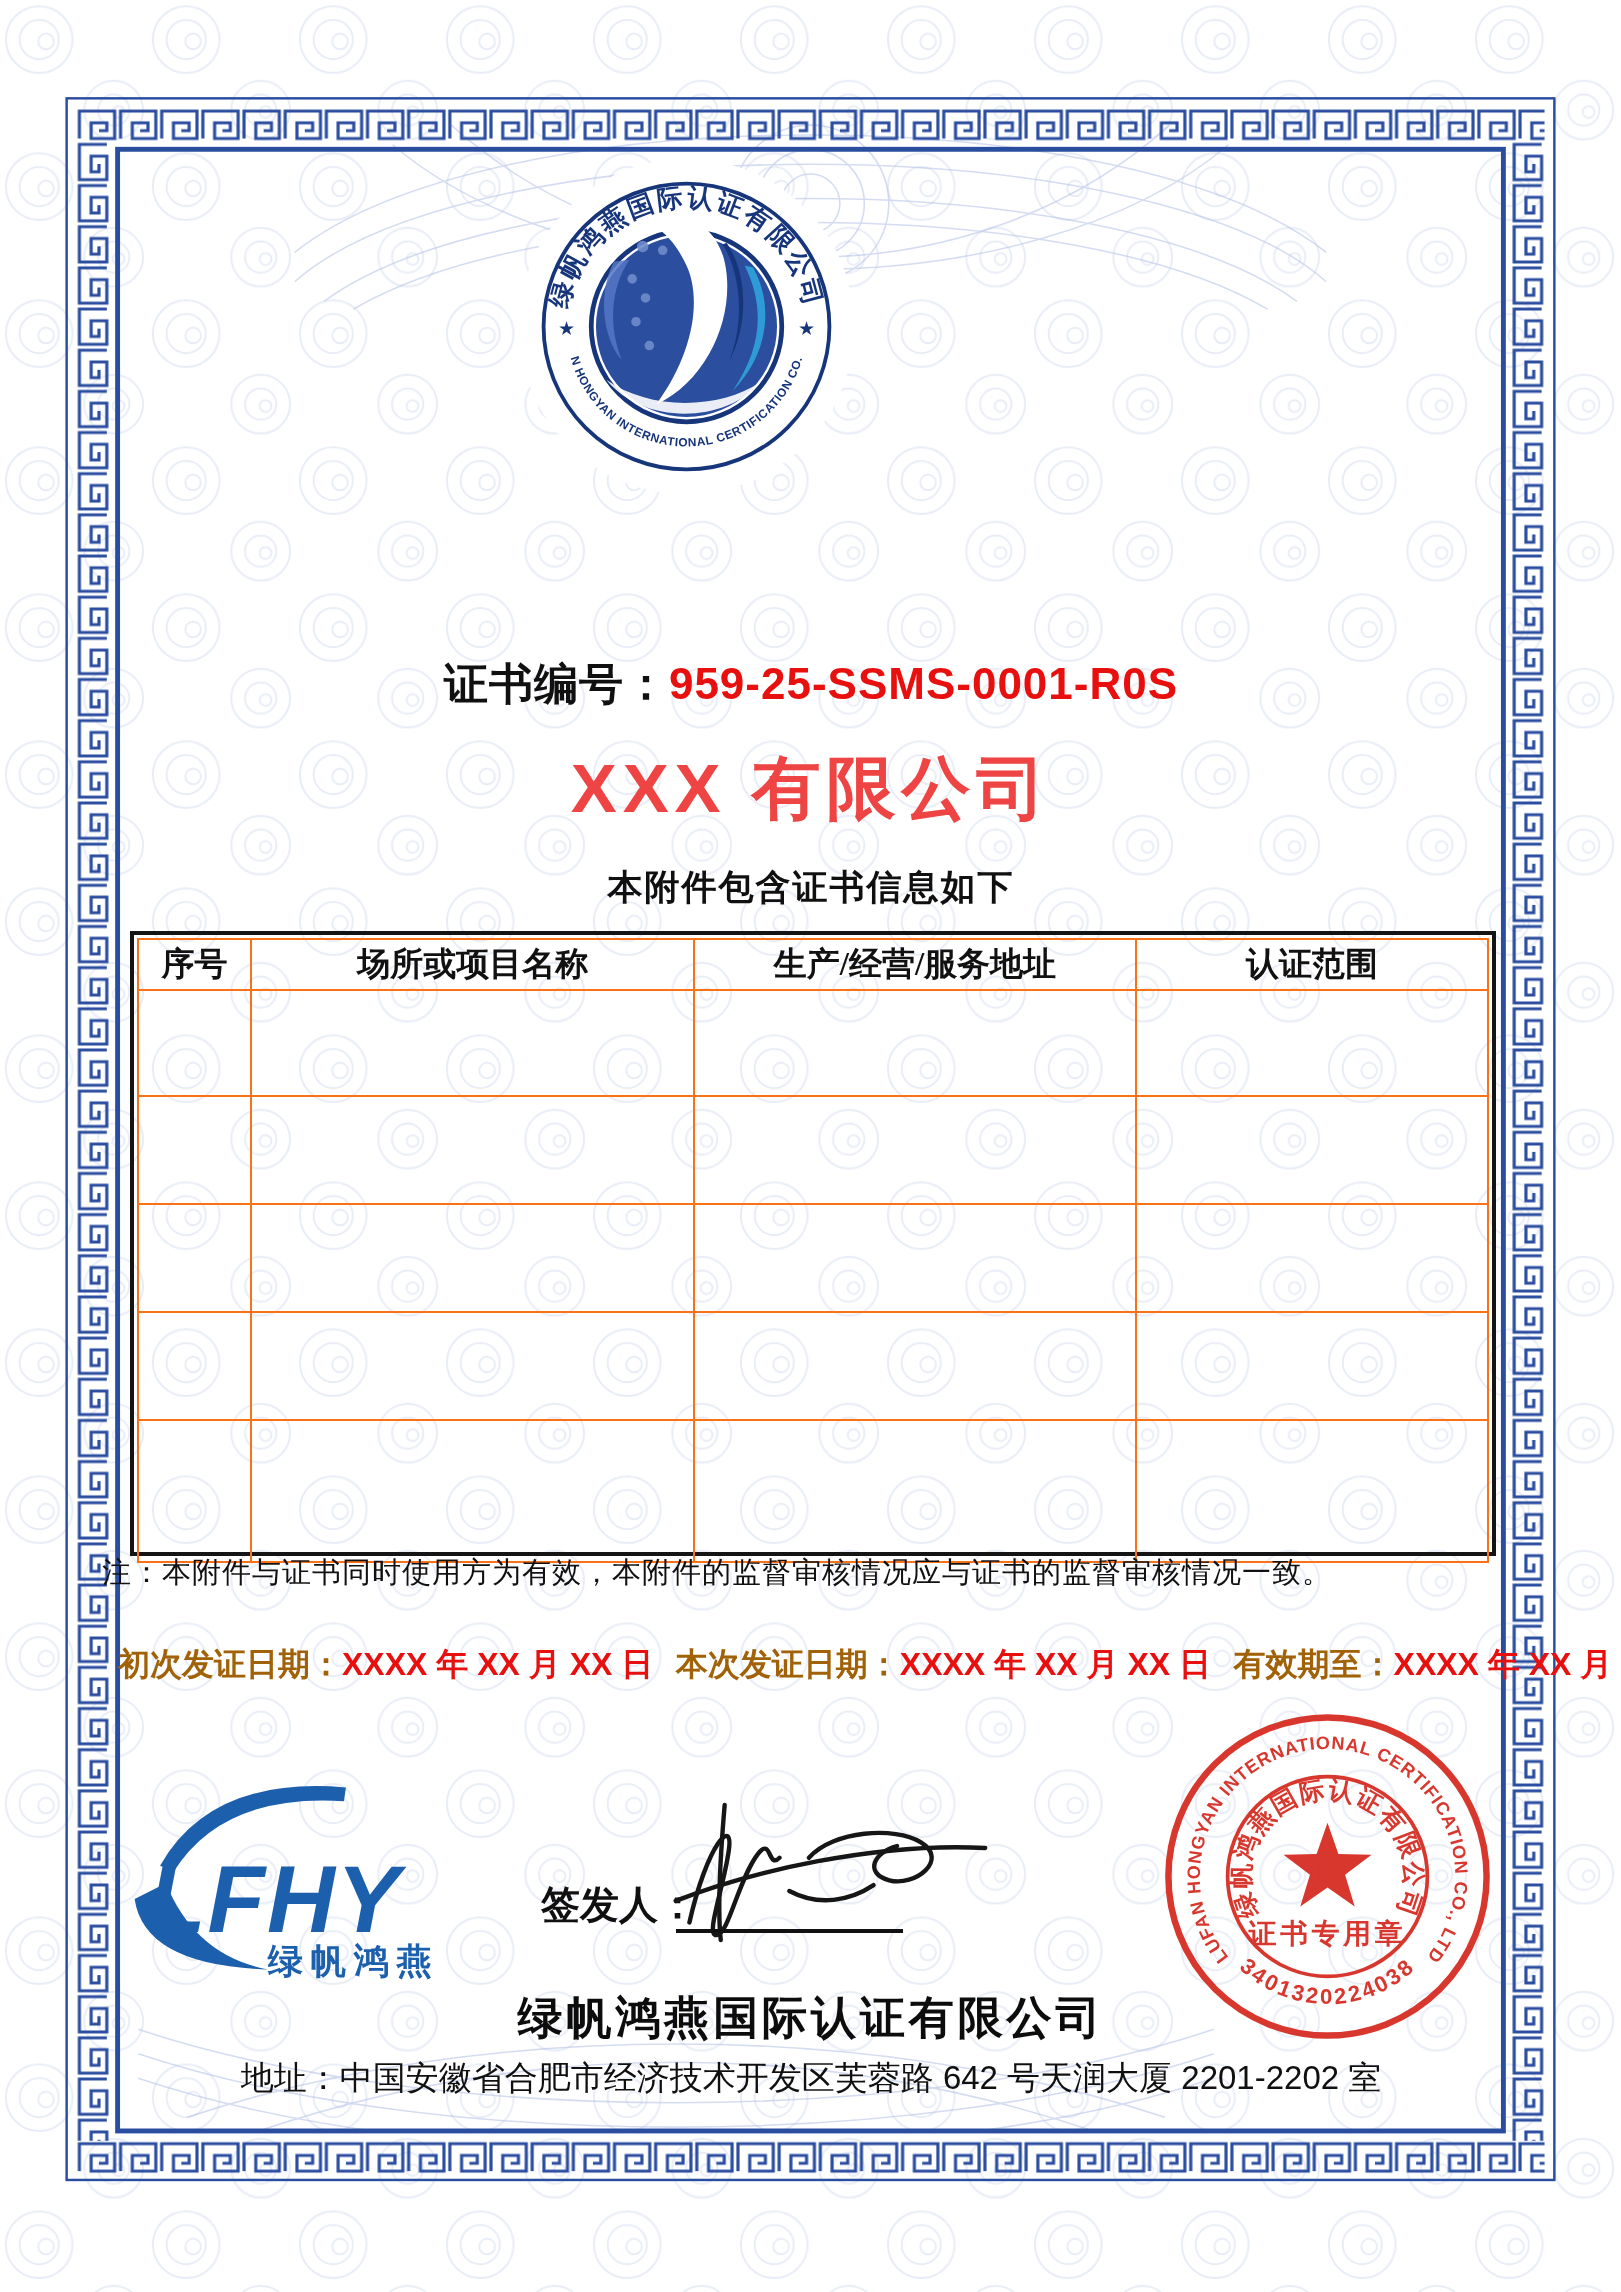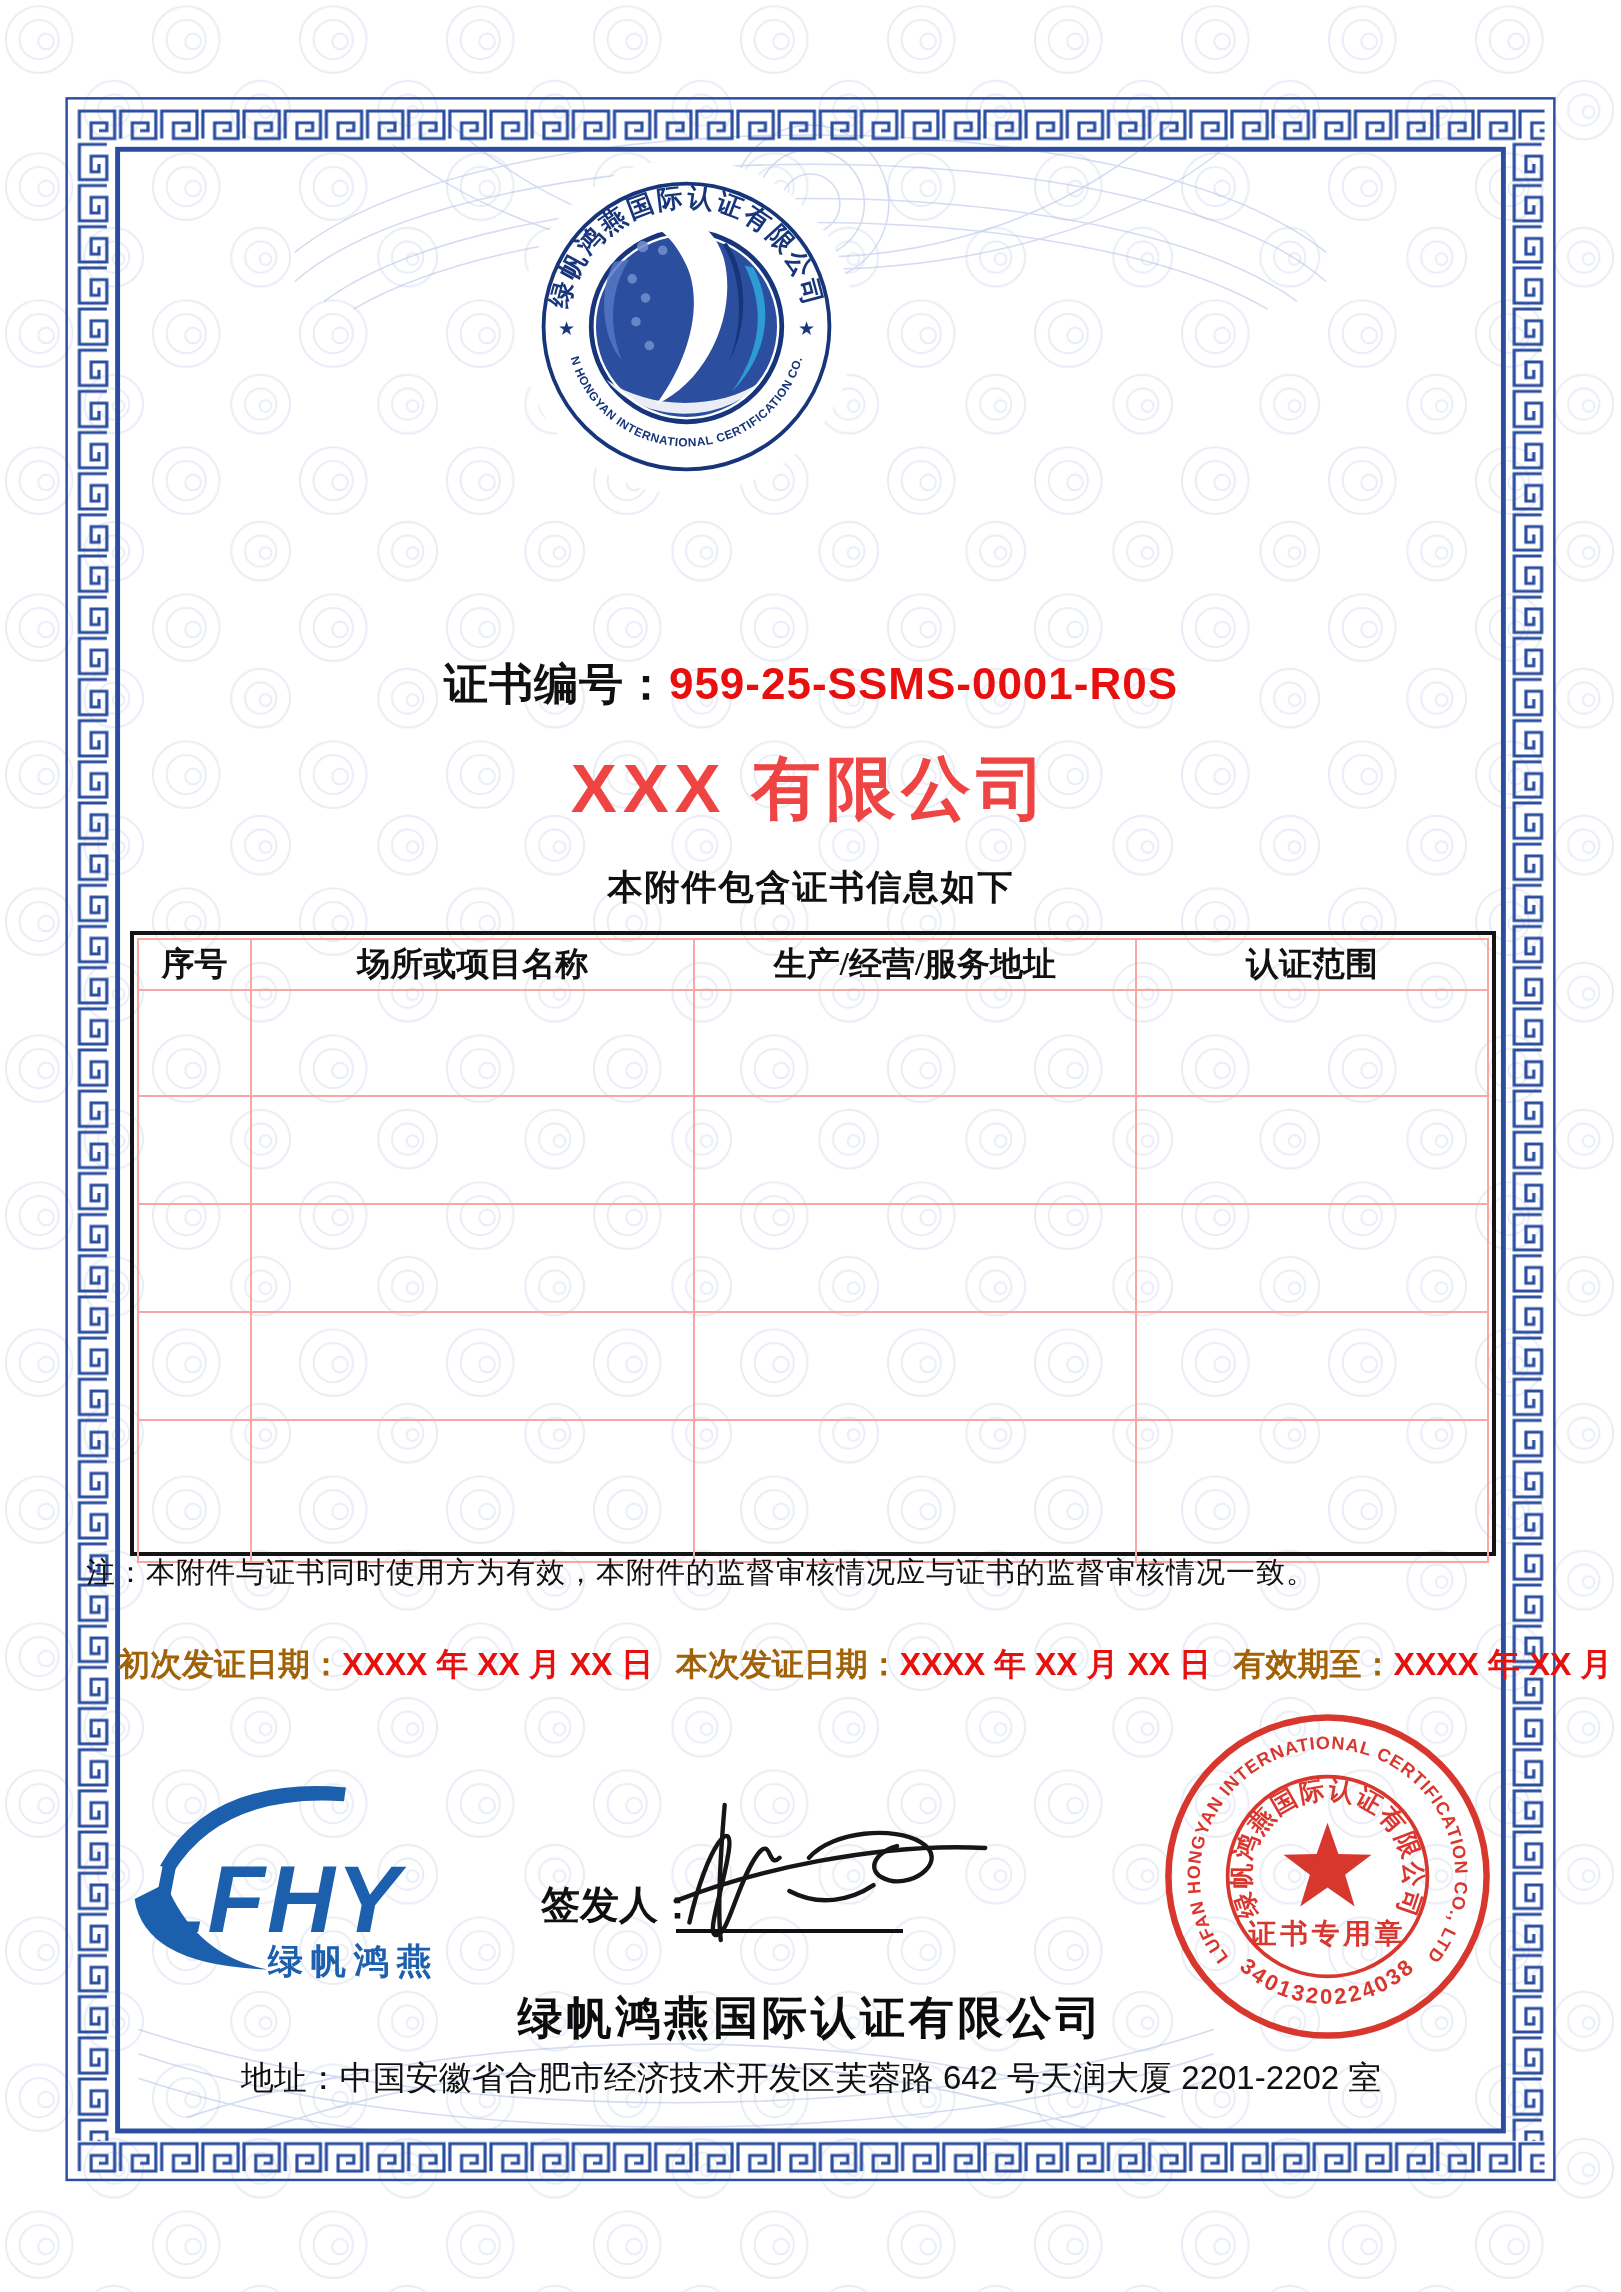--- a/index.html
+++ b/index.html
@@ -16,30 +16,30 @@
   .title{top:561px;font-size:65px;font-weight:900;letter-spacing:20.6px;color:#050505;
          font-family:"Liberation Sans",sans-serif;}
   .cert-line{top:655px;font-size:44px;font-weight:600;letter-spacing:1px;}
   .cert-line .val{color:#e8100e;}
   .company{top:743px;font-size:69px;font-weight:800;color:#ef4444;letter-spacing:5.9px;}
   .intro{top:864px;font-size:35px;font-weight:600;letter-spacing:2px;text-align:center;}
 
   .tbl-wrap{left:130px;top:931px;width:1366px;height:625px;border:4.9px solid #141414;
             padding:2.9px;box-sizing:border-box;background:transparent;}
   table.cert{width:100%;height:100%;border-collapse:collapse;table-layout:fixed;}
-  table.cert th,table.cert td{border:2px solid #fca5a5;}
+  table.cert th,table.cert td{border:2px solid #f97316;}
   table.cert th{font-family:"Liberation Serif",serif;font-size:33px;font-weight:700;
                 text-align:center;vertical-align:middle;color:#111;}
   table.cert tr.hdr{height:51px;}
   table.cert tr.r1{height:106px;} table.cert tr.r2{height:108px;}
   table.cert tr.r3{height:108px;} table.cert tr.r4{height:108px;}
   table.cert tr.r5{height:142px;}
   .c1{width:8.4%;} .c2{width:32.8%;} .c3{width:32.7%;} .c4{width:26.1%;}
 
-  .note{left:86px;top:1553px;width:1392px;font-family:"Liberation Serif",serif;
+  .note{left:102px;top:1553px;width:1392px;font-family:"Liberation Serif",serif;
         font-size:29px;letter-spacing:1px;color:#111;}
   .dates{top:1643px;font-size:32px;font-weight:600;white-space:nowrap;}
   .dates .lbl{color:#a16207;}
   .dates .val{color:#e8100e;text-align:right;}
   .dates .gap{display:inline-block;width:13.7px;}
 
   .sign-label{left:541px;top:1878px;font-size:39px;font-weight:600;}
   .sign-underline{left:676px;top:1929px;width:227px;height:3.9px;background:#111;}
 
   .f-company{top:1988px;font-size:45px;font-weight:600;letter-spacing:3.9px;color:#0c0c0c;}

